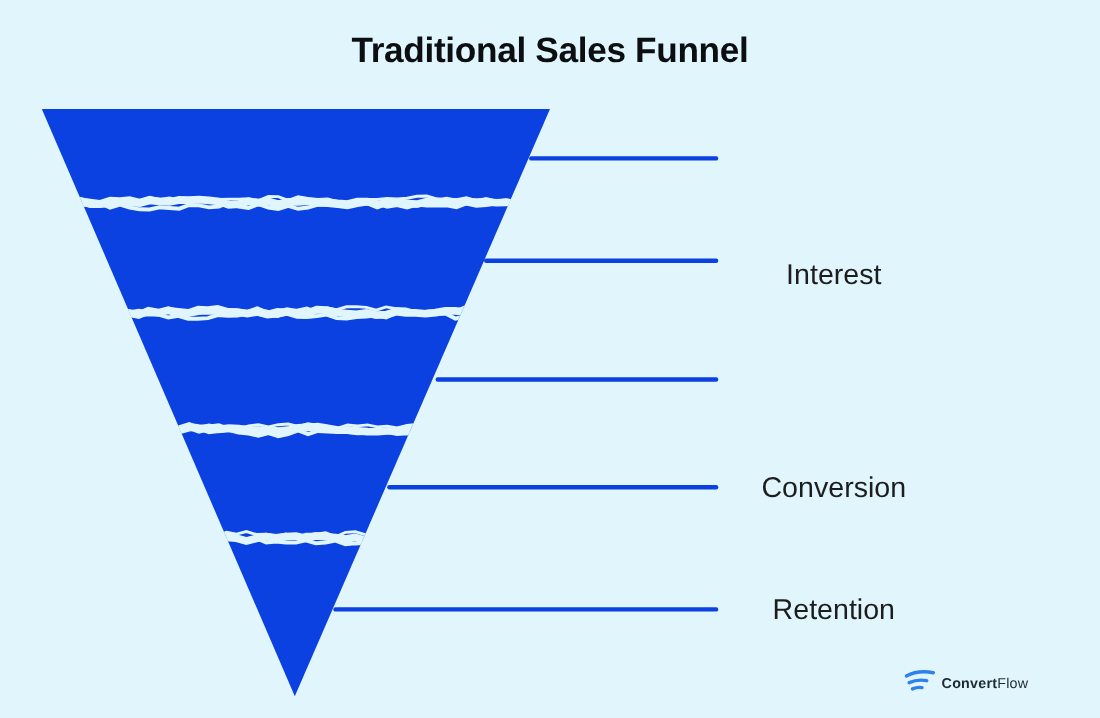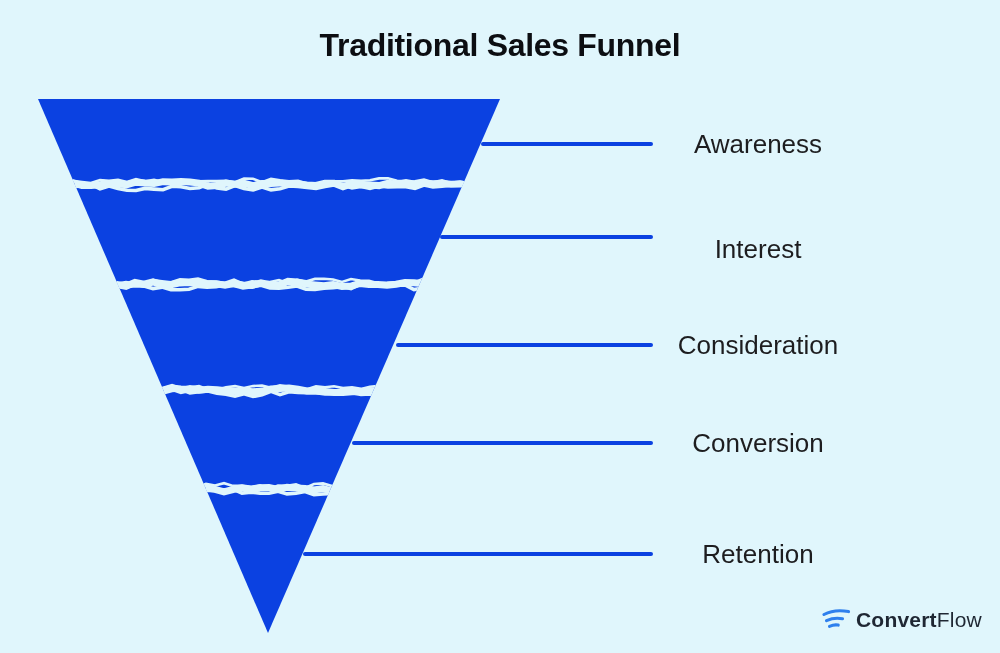--- a/index.html
+++ b/index.html
@@ -22,21 +22,21 @@
   }
   .stage-label{
     position:absolute;left:658px;width:200px;height:34px;line-height:34px;
     text-align:center;font-size:26px;font-weight:400;color:var(--label,#1d1d1f);
   }
   .logo{
     position:absolute;left:822px;top:607px;
     display:flex;align-items:center;gap:5px;
   }
   .logo-icon{display:block;}
-  .logo-text{font-size:21px;letter-spacing:0.2px;color:var(--logoText,#1f2733);white-space:nowrap;}
+  .logo-text{font-size:13px;letter-spacing:0.2px;color:var(--logoText,#1f2733);white-space:nowrap;}
   .logo-text b{font-weight:800;}
   .logo-text .light{font-weight:400;}
 </style>
 </head>
 <body>
 
 <div id="canvas">
 
   <div class="title">Traditional Sales Funnel</div>
 
@@ -62,23 +62,21 @@
         <path d="M197 487.1 L206 483.8 L215 485.5 L224 483.2 L233 485.9 L242 485.7 L251 487.4 L260 485.4 L269 489.0 L278 485.6 L287 485.7 L296 484.4 L305 487.9 L314 484.0 L323 483.4 L332 486.1 L340 483.7" fill="none" stroke="#e0f6fc" stroke-width="2.6" stroke-linecap="round"></path>
       </g>
   </svg>
 
   <div class="connector" style="top:142px;left:481px;width:172px"></div>
   <div class="connector" style="top:235px;left:440px;width:213px"></div>
   <div class="connector" style="top:343px;left:396px;width:257px"></div>
   <div class="connector" style="top:441px;left:352px;width:301px"></div>
   <div class="connector" style="top:552px;left:303px;width:350px"></div>
 
-  <div class="stage-label" style="top:127px">Awareness</div>
   <div class="stage-label" style="top:232px">Interest</div>
-  <div class="stage-label" style="top:328px">Consideration</div>
   <div class="stage-label" style="top:537px">Retention</div>
   <div class="stage-label" style="top:426px">Conversion</div>
 
   <div class="logo">
     <svg class="logo-icon" width="29" height="26" viewBox="0 0 29 26" aria-hidden="true">
       <path d="M2 7.5 C 9 3.8, 18 3.0, 26.5 4.6" fill="none" stroke="#2f80ed" stroke-width="3.1" stroke-linecap="round"></path>
       <path d="M4.5 13.6 C 10 11.2, 15.5 10.8, 20.5 11.8" fill="none" stroke="#2f80ed" stroke-width="3.1" stroke-linecap="round"></path>
       <path d="M7.5 19.3 C 11 17.8, 13.8 17.6, 16.2 18.1" fill="none" stroke="#2f80ed" stroke-width="3.1" stroke-linecap="round"></path>
     </svg>
     <span class="logo-text"><b>Convert</b><span class="light">Flow</span></span>

